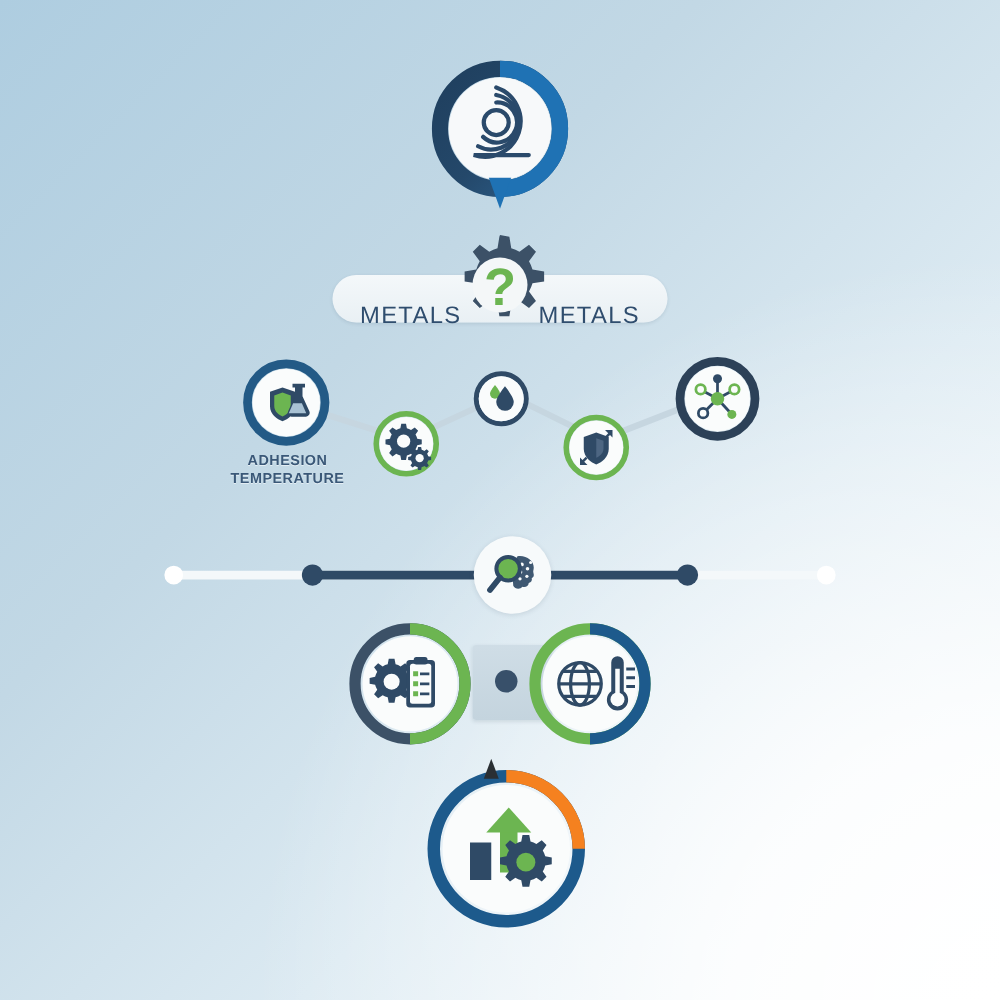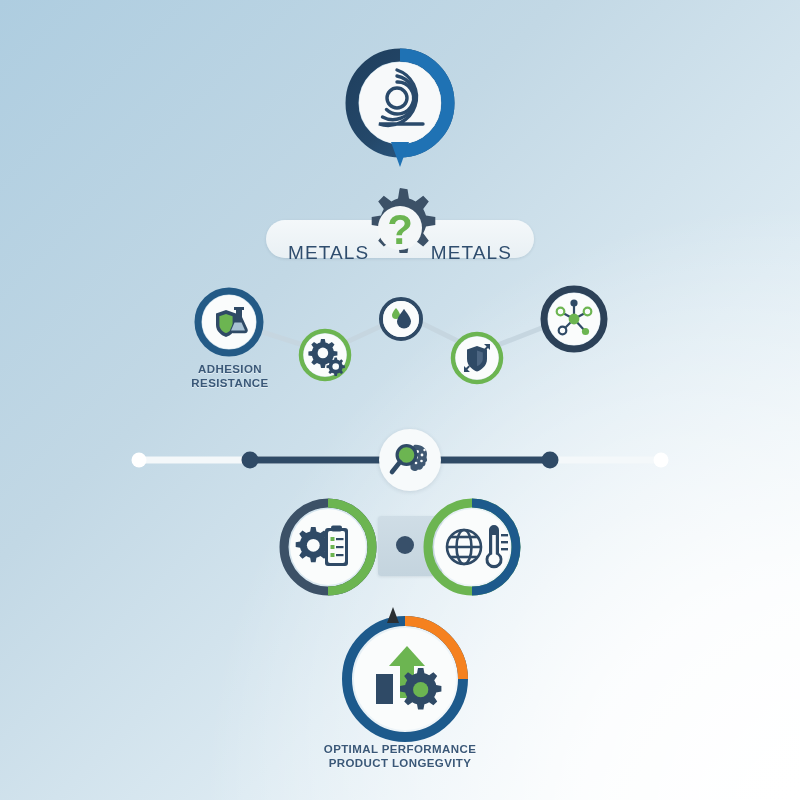--- a/index.html
+++ b/index.html
@@ -137,21 +137,21 @@
       <circle cx="35" cy="35" r="27" fill="#fafcfc"></circle>
       <g>
         <path d="M25 21 l10 3.4 0 11.6 c0 6.6 -5.6 10.4 -10 12 c-4.4 -1.6 -10 -5.4 -10 -12 l0 -11.6 z" transform="translate(7,2)" fill="#2f4a66"></path>
         <path d="M25 25 l6.6 2.3 0 8.4 c0 4.6 -3.8 7.2 -6.6 8.4 c-2.8 -1.2 -6.6 -3.8 -6.6 -8.4 l0 -8.4 z" transform="translate(7,2)" fill="#6cb551"></path>
         <path d="M40 20 l10 0 0 3 -2 0 0 7 5.5 12 a3 3 0 0 1 -2.7 4.3 l-11.6 0 a3 3 0 0 1 -2.7 -4.3 l5.5 -12 0 -7 -2 0 z" fill="#2f4a66"></path>
         <path d="M40.5 35.5 l7 0 3.5 8 -14 0 z" fill="#a9c2d4"></path>
       </g>
     </svg>
   </div>
   <div class="caption" style="left:175px;top:362px;width:110px;font-size:11.5px;">ADHESION
-RESISTANCE</div>
+TEMPERATURE</div>
 
   <div class="chip abs" style="left:298px;top:328px;width:54px;height:54px;">
     <svg width="54" height="54" viewBox="0 0 54 54">
       <circle cx="27" cy="27" r="24" fill="none" stroke="#6cb551" stroke-width="4.5"></circle>
       <circle cx="27" cy="27" r="21.5" fill="#fafcfc"></circle>
       <g fill="#2f4a66">
         <path d="M23 11 l3.8 0 .7 3.6 a11 11 0 0 1 3.3 1.4 l3 -2.1 2.7 2.7 -2.1 3 a11 11 0 0 1 1.4 3.3 l3.6 .7 0 3.8 -3.6 .7 a11 11 0 0 1 -1.4 3.3 l2.1 3 -2.7 2.7 -3 -2.1 a11 11 0 0 1 -3.3 1.4 l-.7 3.6 -3.8 0 -.7 -3.6 a11 11 0 0 1 -3.3 -1.4 l-3 2.1 -2.7 -2.7 2.1 -3 a11 11 0 0 1 -1.4 -3.3 l-3.6 -.7 0 -3.8 3.6 -.7 a11 11 0 0 1 1.4 -3.3 l-2.1 -3 2.7 -2.7 3 2.1 a11 11 0 0 1 3.3 -1.4 z"></path>
         <circle cx="24.9" cy="24.9" r="5.3" fill="#fafcfc"></circle>
         <path d="M36.5 29.5 l2.4 0 .45 2.3 a7 7 0 0 1 2.1 .9 l1.9 -1.35 1.7 1.7 -1.35 1.9 a7 7 0 0 1 .9 2.1 l2.3 .45 0 2.4 -2.3 .45 a7 7 0 0 1 -.9 2.1 l1.35 1.9 -1.7 1.7 -1.9 -1.35 a7 7 0 0 1 -2.1 .9 l-.45 2.3 -2.4 0 -.45 -2.3 a7 7 0 0 1 -2.1 -.9 l-1.9 1.35 -1.7 -1.7 1.35 -1.9 a7 7 0 0 1 -.9 -2.1 l-2.3 -.45 0 -2.4 2.3 -.45 a7 7 0 0 1 .9 -2.1 l-1.35 -1.9 1.7 -1.7 1.9 1.35 a7 7 0 0 1 2.1 -.9 z"></path>
         <circle cx="37.7" cy="38.5" r="3.3" fill="#fafcfc"></circle>
@@ -292,16 +292,14 @@
         </g>
       </g>
     </svg>
   </div>
   <div class="abs" style="left:384px;top:607px;width:18px;height:18px;">
     <svg width="18" height="18" viewBox="0 0 18 18">
       <path d="M9 0 L15 16 L3 16 Z" fill="#2a2f33"></path>
     </svg>
   </div>
 
-  <div class="caption" style="left:300px;top:742px;width:200px;font-size:11.5px;">OPTIMAL PERFORMANCE
-PRODUCT LONGEGVITY</div>
 
 </div>
 
 </body></html>

